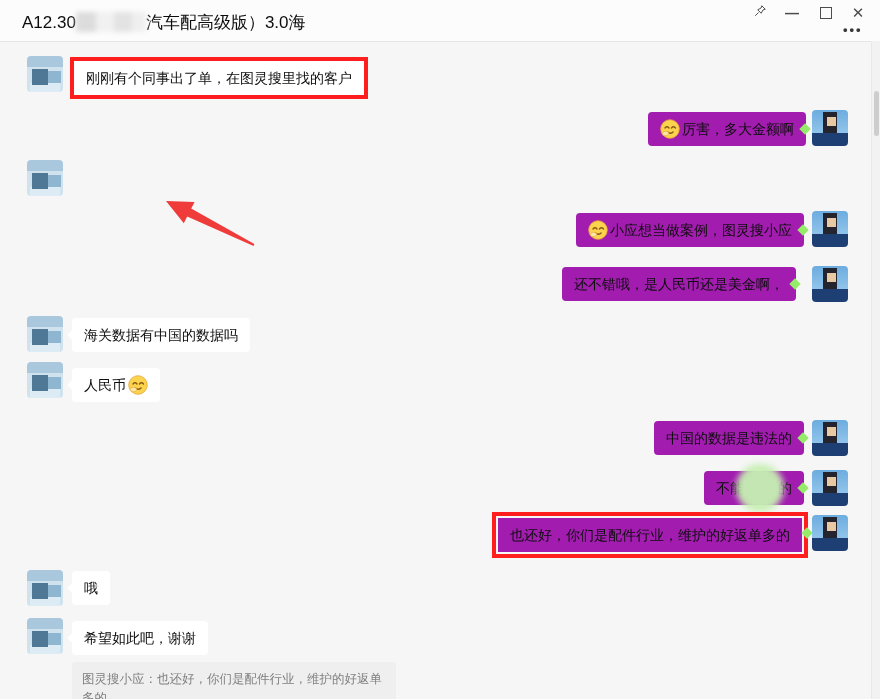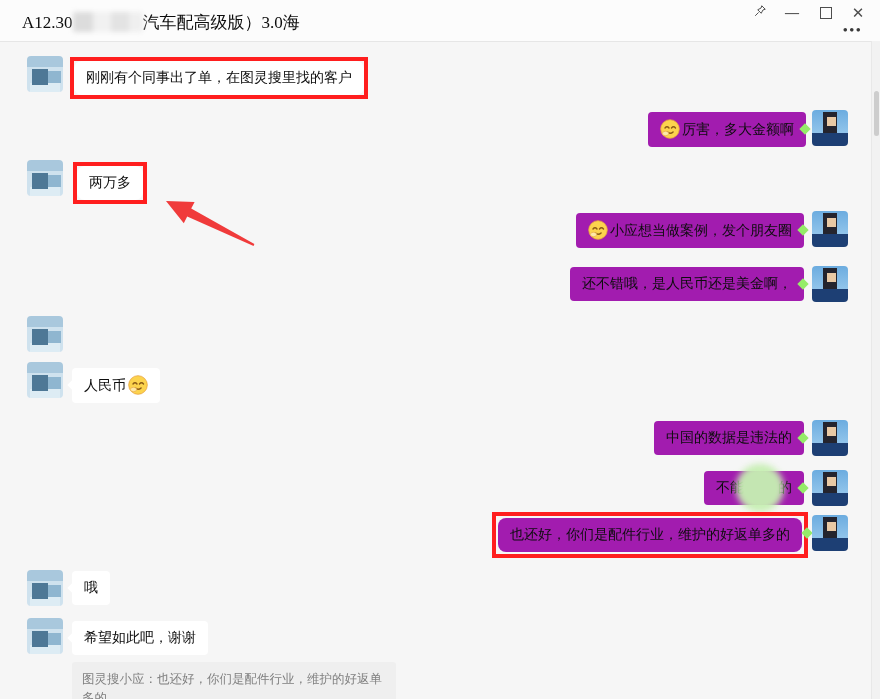--- a/index.html
+++ b/index.html
@@ -1,17 +1,17 @@
 <!DOCTYPE html>
 <html><head>
 <meta charset="utf-8">
 <style>
   html,body{margin:0;padding:0;}
   .window{position:relative;width:880px;height:699px;background:#f6f6f6;
-    font-family:Liberation Serif, serif;overflow:hidden;color:#111;}
+    font-family:Liberation Sans, sans-serif;overflow:hidden;color:#111;}
 
   
   .titlebar{position:absolute;top:0;left:0;right:0;height:41px;background:#fcfcfc;
     border-bottom:1px solid #e6e6e6;}
   .title{position:absolute;left:22px;top:11px;font-size:17px;color:#0d0d0d;white-space:nowrap;}
   .title-censor{display:inline-block;width:70px;height:20px;vertical-align:-4px;border-radius:2px;
     background:linear-gradient(90deg,#dcdcdc 0 28%,#f1f1f1 28% 55%,#e3e3e3 55% 80%,#efefef 80%);
     filter:blur(2.5px);}
   .winbtn{position:absolute;top:4px;width:20px;height:18px;text-align:center;line-height:18px;
     font-size:14px;color:#4d4d4d;cursor:default;}
@@ -48,21 +48,21 @@
   .bubble{position:absolute;font-size:14px;line-height:20px;padding:7px 12px;border-radius:4px;
     white-space:nowrap;color:#0d0d0d;}
   .bubble.left{background-color:#ffffff;}
   .bubble.right{background-color:#a21caf;}
   .tail{position:absolute;width:8px;height:8px;transform:rotate(45deg);top:13px;}
   .tail.l{left:-3px;background:#ffffff;}
   .tail.r{right:-3px;background:#95ec69;}
 
   
   .hlbox{position:absolute;border:4px solid #ff1e1e;}
-  .hlbox .bubble{position:static;display:block;border-radius:8px;}
+  .hlbox .bubble{position:static;display:block;border-radius:0;}
   .hlbox.green-pad{padding:2px;text-align:right;}
 
   .arrow-svg{position:absolute;left:158px;top:193px;}
 
   
   .censor-blob{position:absolute;left:32px;top:-7px;width:48px;height:48px;border-radius:50%;
     background:rgba(198,238,178,.96);filter:blur(3px);}
 
   .emoji{display:inline-block;vertical-align:-5px;}
   .emoji.after{margin-left:2px;}
@@ -112,37 +112,35 @@
   <div class="hlbox" style="left:70px;top:57px;">
     <div class="bubble left"><span>刚刚有个同事出了单，在图灵搜里找的客户</span></div>
   </div>
 
   <div class="bubble right" style="right:74px;top:112px;"><span class="tail r"></span><svg class="emoji before" width="20" height="20" viewBox="0 0 20 20">
         <use href="#wx-emoji"></use>
       </svg><span>厉害，多大金额啊</span></div>
   <div class="avatar avatar-right" style="right:32px;top:110px;"></div>
 
   <div class="avatar avatar-left" style="left:27px;top:160px;"></div>
-  <div class="hlbox" style="left:73px;top:162px;">
-    <div class="bubble left"><span>两万多</span></div>
-  </div>
 
   <svg class="arrow-svg" width="100" height="56" viewBox="0 0 100 56">
     <polygon points="8,8 36.6,8.9 33.2,15.6 96.4,51.1 95.6,52.9 29.2,23.6 25.8,30.3" fill="#f03b3b"></polygon>
   </svg>
 
   <div class="bubble right" style="right:76px;top:213px;"><span class="tail r"></span><svg class="emoji before" width="20" height="20" viewBox="0 0 20 20">
         <use href="#wx-emoji"></use>
-      </svg><span>小应想当做案例，发个朋友圈</span></div>
+      </svg><span>小应想当做案例，图灵搜小应</span></div>
   <div class="avatar avatar-right" style="right:32px;top:211px;"></div>
 
-  <div class="bubble right" style="right:76px;top:267px;"><span class="tail r"></span><span>还不错哦，是人民币还是美金啊，</span></div>
+  <div class="bubble right" style="right:84px;top:267px;"><span class="tail r"></span><span>还不错哦，是人民币还是美金啊，</span></div>
   <div class="avatar avatar-right" style="right:32px;top:266px;"></div>
 
   <div class="avatar avatar-left" style="left:27px;top:316px;"></div>
+  <div class="bubble left" style="left:72px;top:318px;"><span class="tail l"></span><span>海关数据有中国的数据吗</span></div>
 
   <div class="avatar avatar-left" style="left:27px;top:362px;"></div>
   <div class="bubble right" style="right:76px;top:421px;"><span class="tail r"></span><span>中国的数据是违法的</span></div>
 
   <div class="bubble left" style="left:72px;top:368px;"><span class="tail l"></span><span>人民币</span><svg class="emoji after" width="20" height="20" viewBox="0 0 20 20">
         <use href="#wx-emoji"></use>
       </svg></div>
   <div class="avatar avatar-right" style="right:32px;top:420px;"></div>
 
   <div class="bubble right" style="right:76px;top:471px;"><span class="tail r"></span><span>不能</span><span style="display:inline-block;width:34px;"></span><span>的</span>

